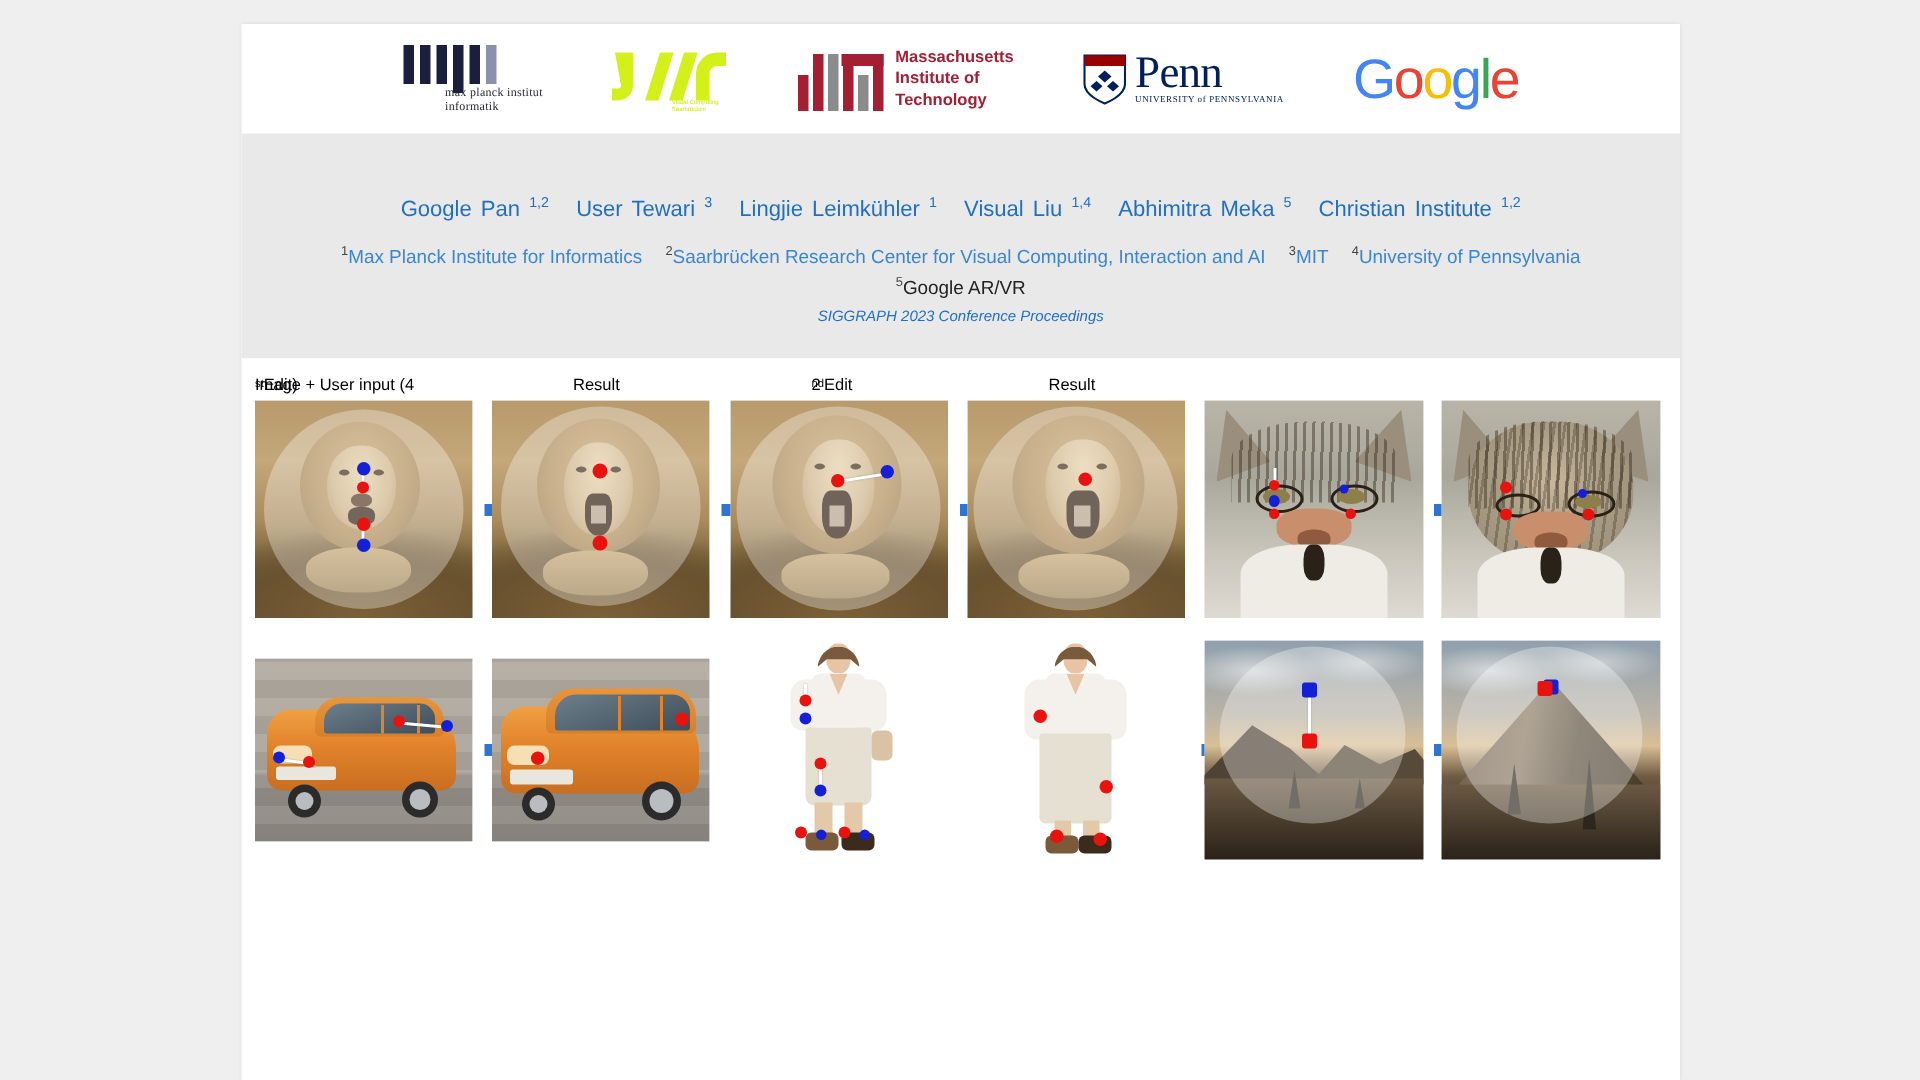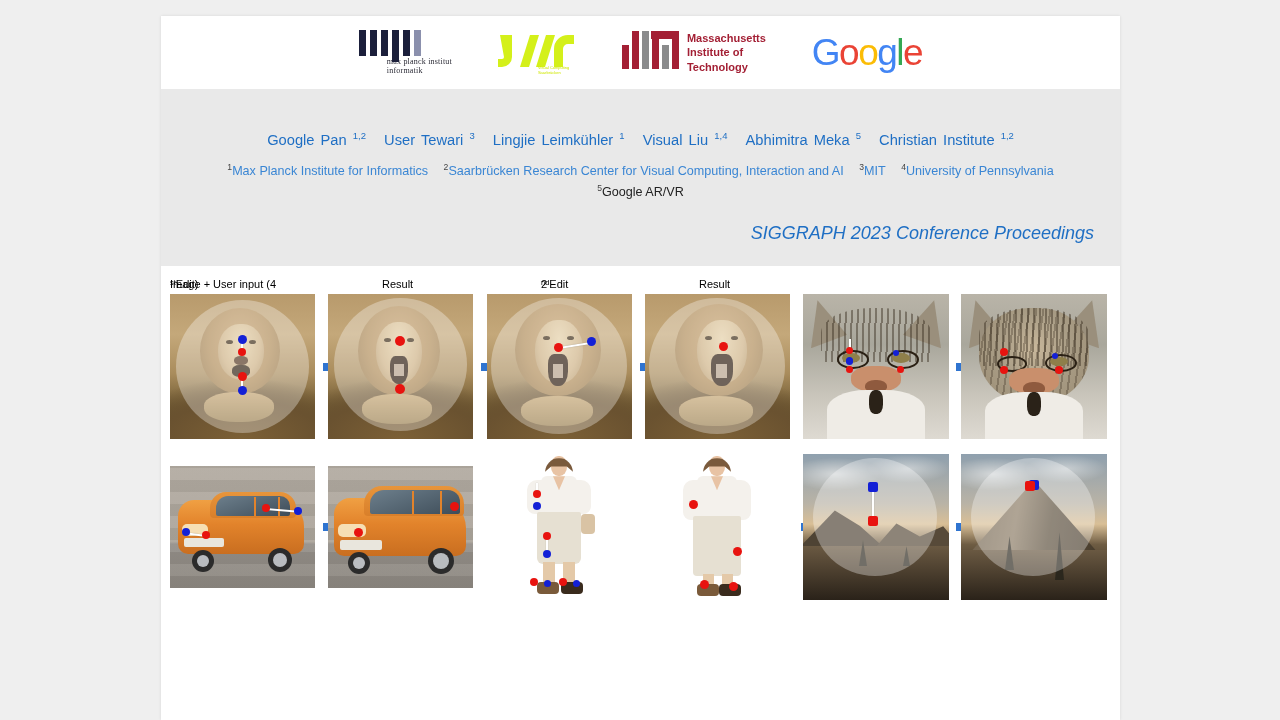--- a/index.html
+++ b/index.html
@@ -35,21 +35,21 @@
   .mpi-bars i.grey{background:#8b90ad;}
   .mpi-bars i.desc{height:32px;margin-top:0;align-self:flex-start;}
   .mpi-txt{font-family:"Liberation Serif",serif;font-size:8px;color:#2a2a35;line-height:1.15;margin-left:28px;margin-top:1px;letter-spacing:.2px;}
 
   
   .via{position:relative;width:78px;height:44px;}
   .via svg{display:block;}
   .via-sub{position:absolute;left:40px;bottom:0px;font-size:4px;color:#cfe800;line-height:1.25;}
 
   
-  .mit{display:flex;align-items:flex-start;gap:8px;}
+  .mit{display:flex;align-items:flex-end;gap:8px;}
   .mit-mark{display:flex;align-items:flex-start;height:38px;position:relative;}
   .mit-mark i{display:block;width:7px;background:#a31f34;margin-right:3px;height:38px;}
   .mit-mark i.g{background:#8a8b8c;}
   .mit-mark i.s{height:24px;align-self:flex-end;}
   .mit-tbar{position:absolute;right:0;top:0;width:28px;height:8px;background:#a31f34;}
   .mit-words{font-weight:bold;font-size:11px;line-height:1.32;color:#a31f34;}
 
   
   .penn{display:flex;align-items:center;gap:6px;}
   .penn-shield{width:29px;height:34px;position:relative;}
@@ -78,22 +78,22 @@
   .authors .a{margin:0 6px;white-space:nowrap;}
   .authors sup{font-size:9.5px;}
   .affil{
     margin-top:10px;text-align:center;
     font-size:12.6px;color:#3a86d4;line-height:1.6;
   }
   .affil .f{margin:0 6px;white-space:nowrap;}
   .affil sup{font-size:8.6px;color:#444;}
   .affil .dark{color:#222;}
   .venue{
-    margin-top:21px;text-align:right;
-    font-size:18px;color:#1f6fc4;font-style:italic;
+    margin-top:4px;text-align:center;
+    font-size:10px;color:#1f6fc4;font-style:italic;
   }
 
   
   .figure{background:#fff;padding:12px 0 0 0;position:relative;}
   .collabels{
     position:relative;height:16px;margin-left:9px;width:600px;
     font-size:11px;color:#000;
   }
   .collabels span{position:absolute;top:0;white-space:nowrap;}
   .collabels sup{font-size:7.5px;}
@@ -163,20 +163,35 @@
           <i style="margin-right:0"></i>
         <div class="mit-tbar"></div>
       </div>
       <div class="mit-words">
         <div>Massachusetts</div>
         <div>Institute of</div>
         <div>Technology</div>
       </div>
     </div>
 
+    <div class="logo penn">
+      <svg class="penn-shield" viewBox="0 0 29 34">
+        <path d="M1 1 H28 V20 C28 28 14.5 33 14.5 33 C14.5 33 1 28 1 20 Z" fill="#fff" stroke="#011f5b" stroke-width="1.4"></path>
+        <rect x="1" y="1" width="27" height="7" fill="#990000"></rect>
+        <g fill="#011f5b">
+          <path d="M14.5 11 L19 15 L14.5 19 L10 15 Z"></path>
+          <path d="M9 18 L13 21.5 L9 25 L5 21.5 Z"></path>
+          <path d="M20 18 L24 21.5 L20 25 L16 21.5 Z"></path>
+        </g>
+      </svg>
+      <div class="penn-word">
+        <div class="penn-name">Penn</div>
+        <div class="penn-sub">UNIVERSITY of PENNSYLVANIA</div>
+      </div>
+    </div>
 
     <div class="logo goog">
       <span style="color:#4285f4">G</span>
         <span style="color:#ea4335">o</span>
         <span style="color:#fbbc05">o</span>
         <span style="color:#4285f4">g</span>
         <span style="color:#34a853">l</span>
         <span style="color:#ea4335">e</span>
     </div>
   </div>

